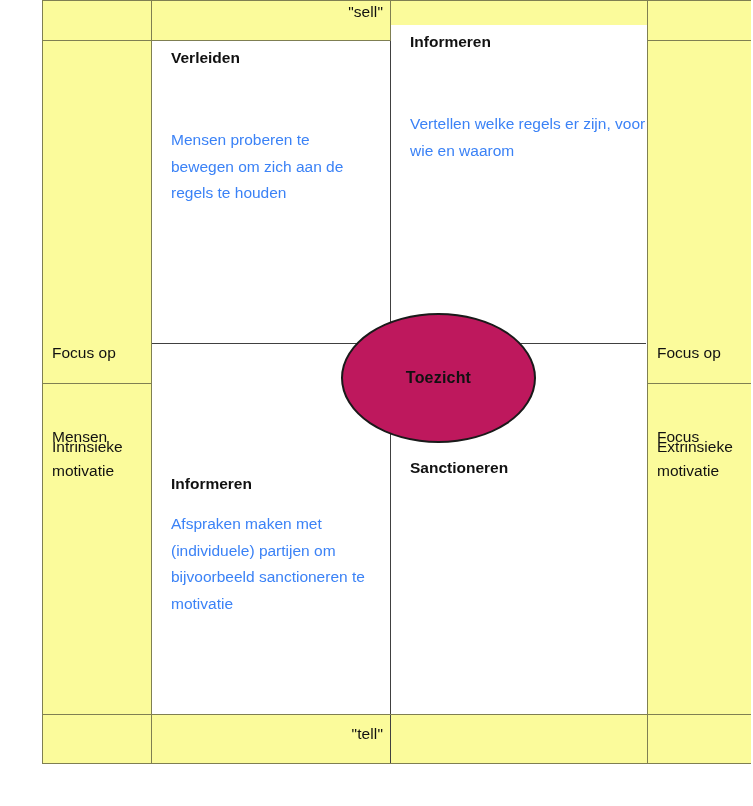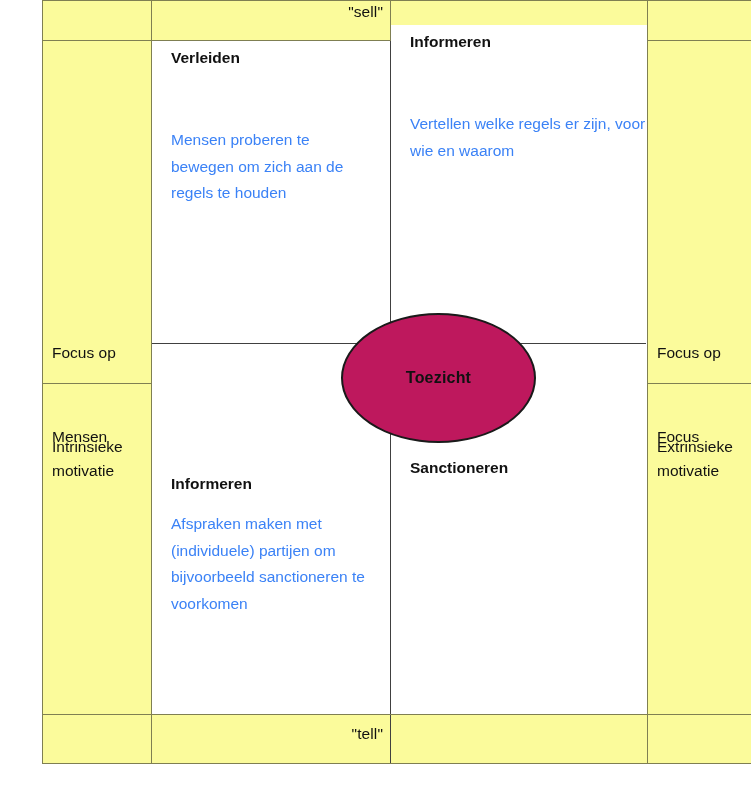--- a/index.html
+++ b/index.html
@@ -254,21 +254,21 @@
       <div class="line1">Focus</div>
       <div class="line2" style="white-space:pre-line;">Extrinsieke
 motivatie</div>
     </div>
   </div>
 
   <div class="quad tl">
     <div class="quad-title">Verleiden</div>
     <div class="quad-body">Mensen proberen te bewegen om zich aan de regels te houden</div>
     <div class="quad-title lower">Informeren</div>
-    <div class="quad-body lower">Afspraken maken met (individuele) partijen om bijvoorbeeld sanctioneren te voorkomen</div>
+    <div class="quad-body lower">Afspraken maken met (individuele) partijen om bijvoorbeeld sanctioneren te motivatie</div>
   </div>
 
   <div class="quad tr">
     <div class="quad-title">Informeren</div>
     <div class="quad-body">Vertellen welke regels er zijn, voor wie en waarom</div>
     <div class="quad-title lower">Sanctioneren</div>
   </div>
 
   <div class="vrule c1"></div>
   <div class="vrule c2"></div>

